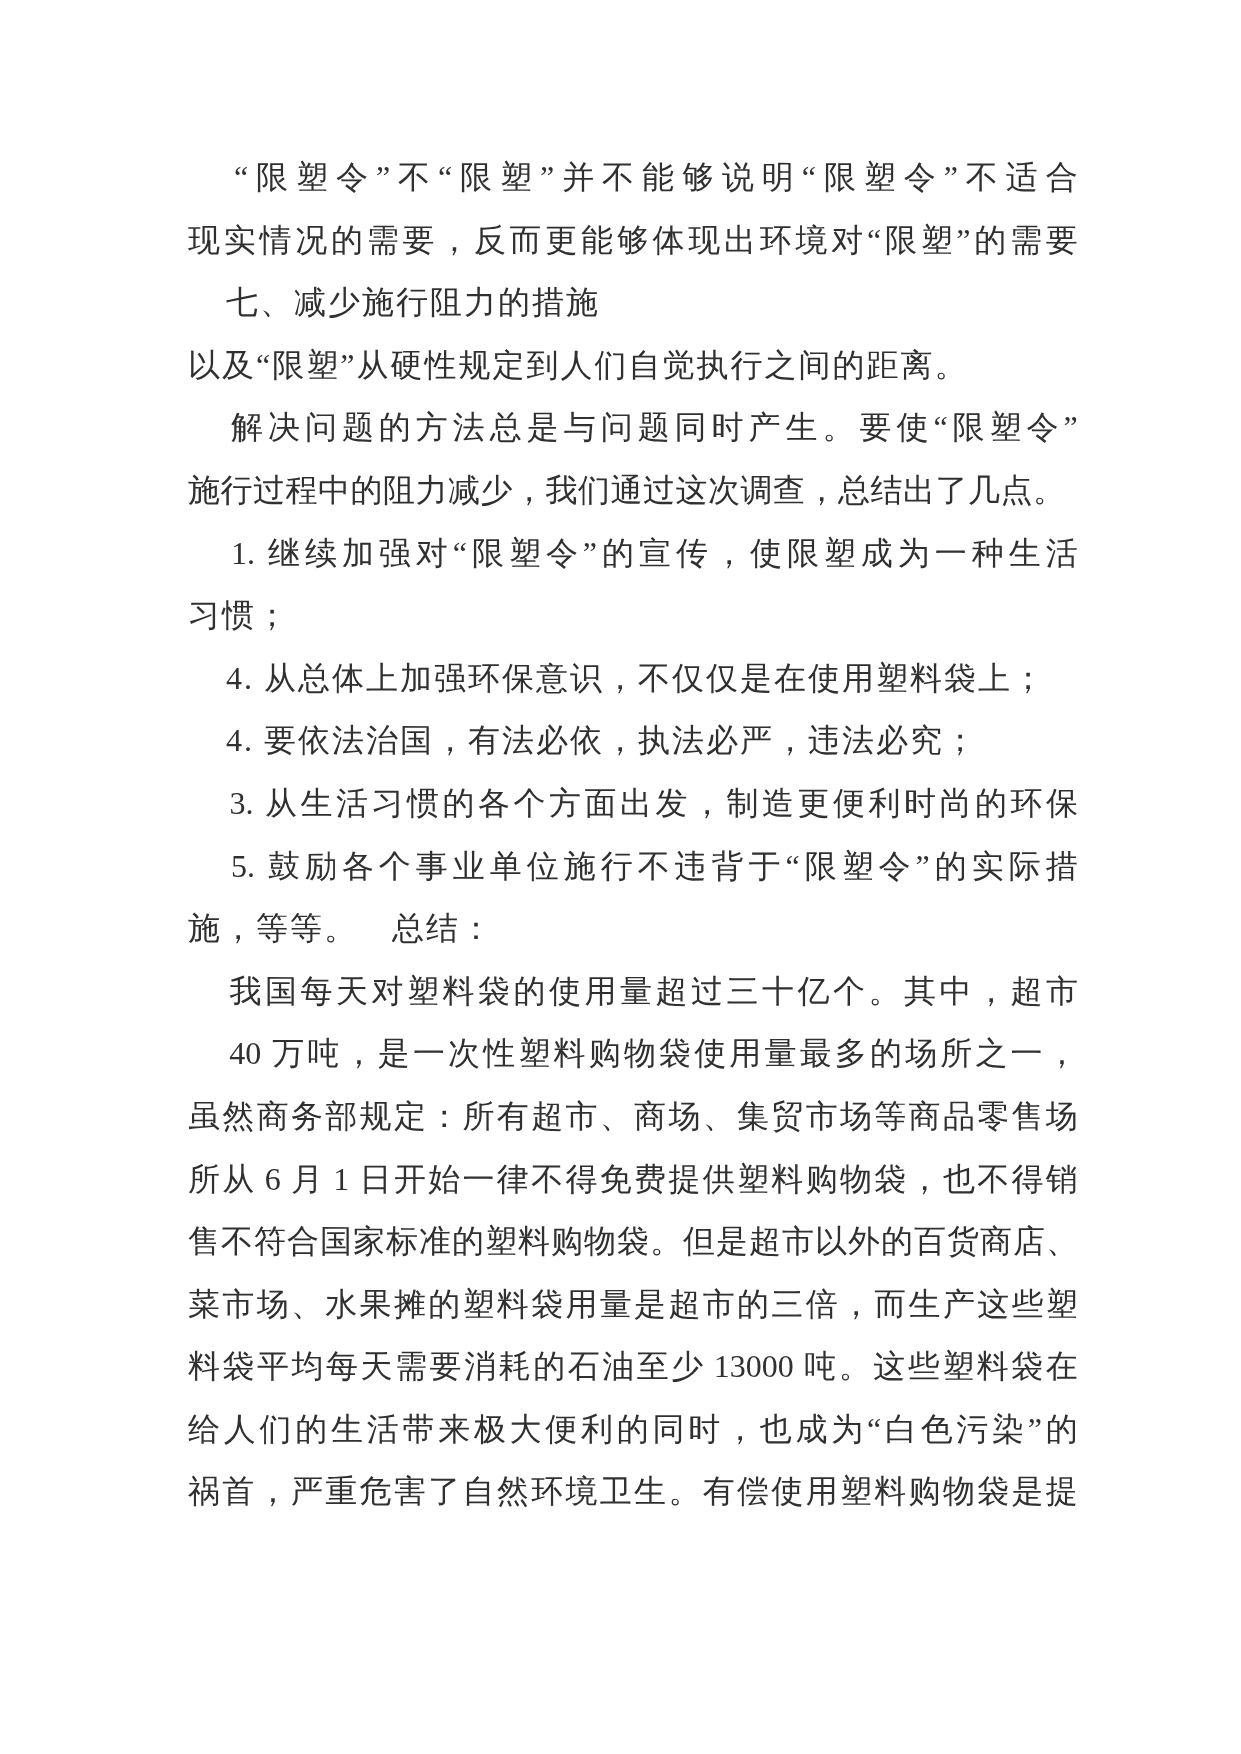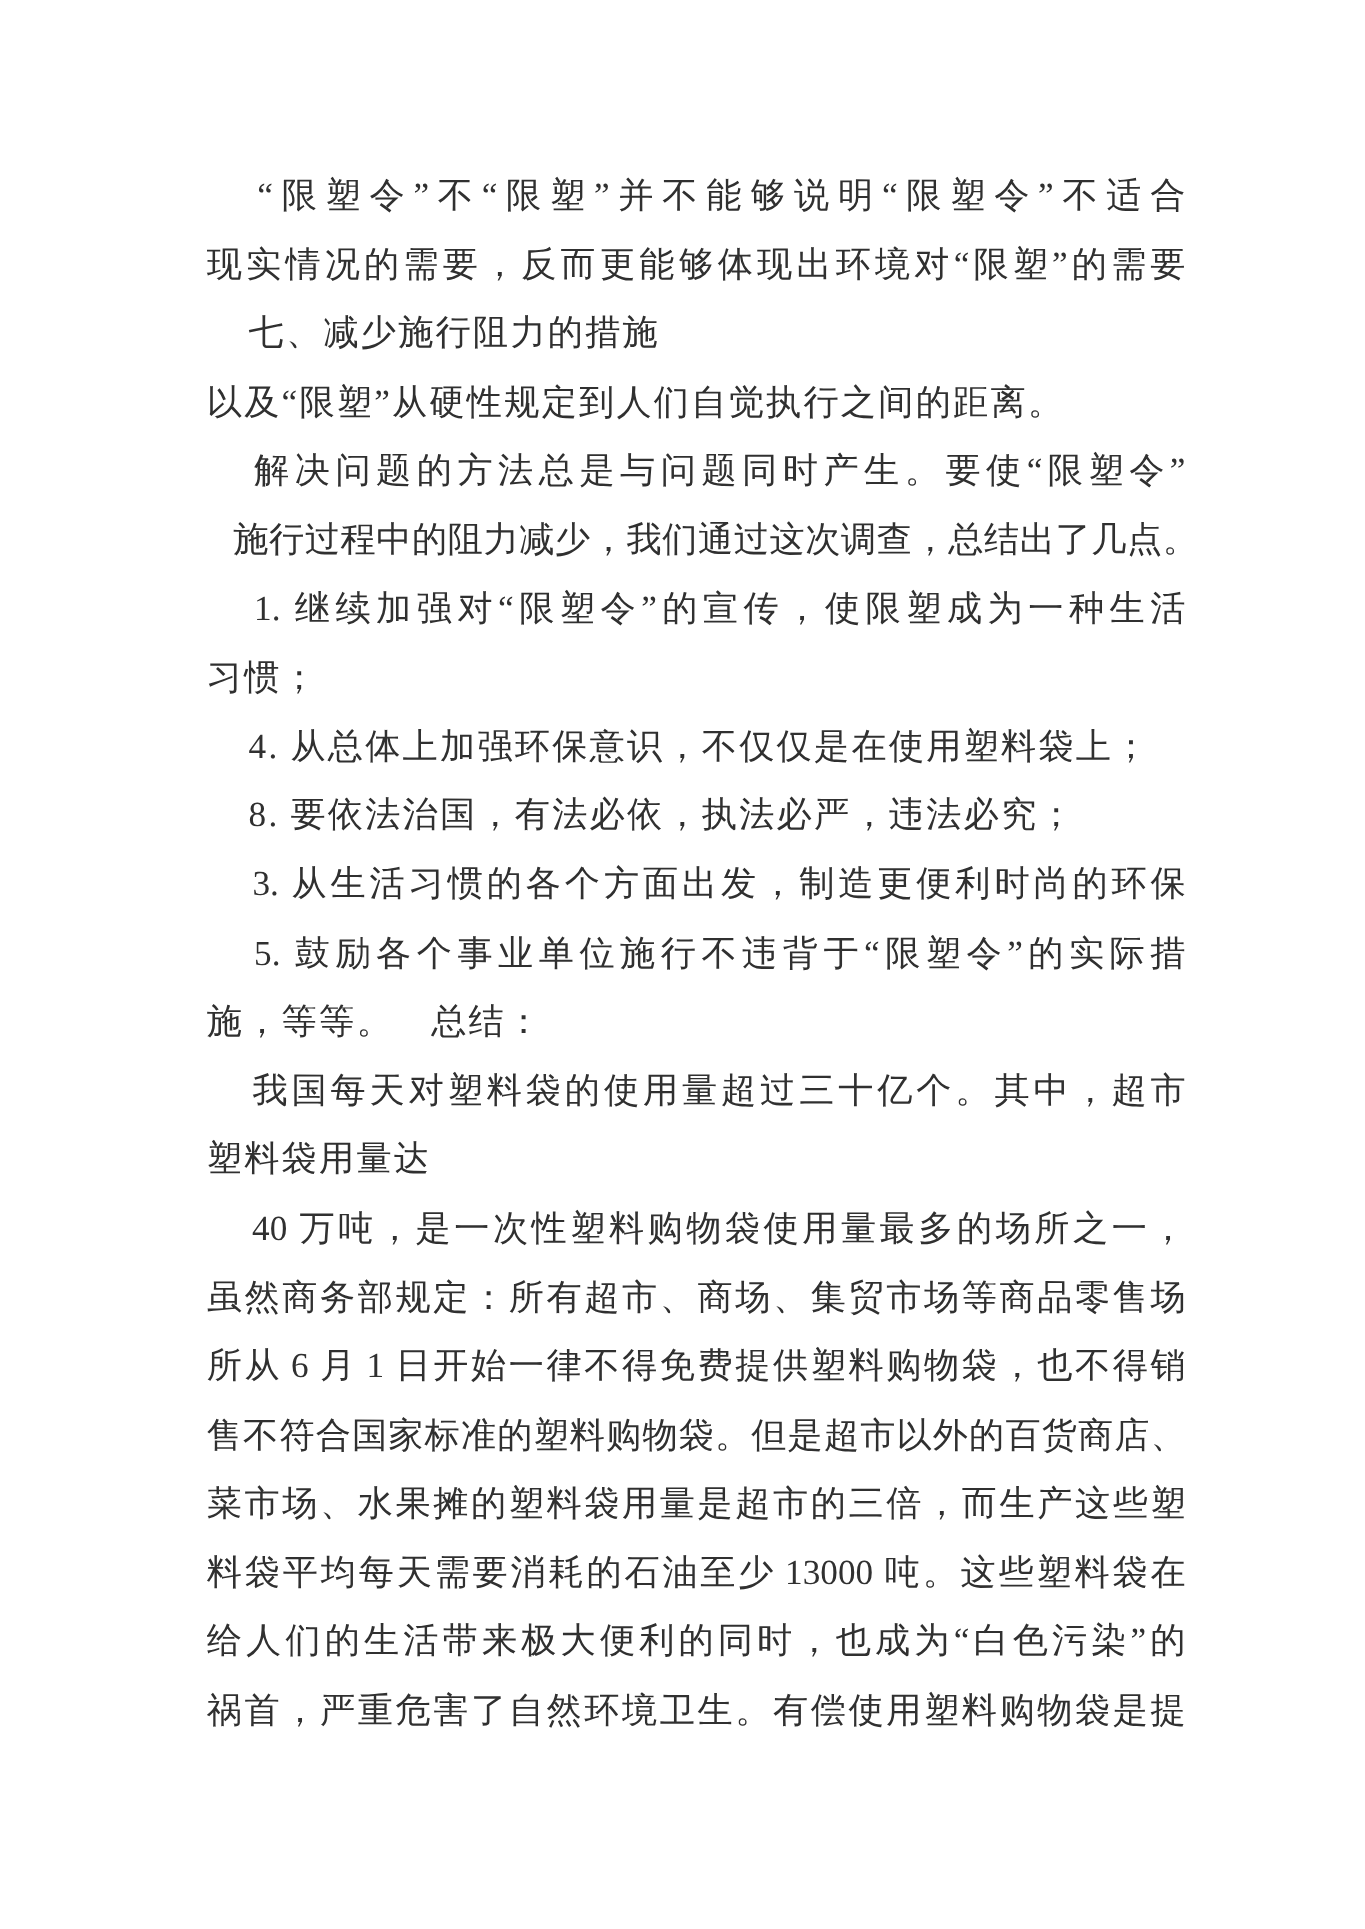--- a/index.html
+++ b/index.html
@@ -48,21 +48,20 @@
   .line .indent-spacer {
     display: inline-block;
     width: 38px;
     flex: 0 0 38px;
   }
   .line.indent-plain {
     padding-left: 38px;
   }
   .line.tight {
     letter-spacing: 0.5px;
-    margin-left: 24px;
   }
 </style>
 </head>
 <body>
 
 <div class="page">
   <div class="text-body" id="text-body">
       <div class="line j">
         <span class="indent-spacer"></span>
         <span>“</span>
@@ -170,21 +169,21 @@
         <span>塑</span>
         <span>成</span>
         <span>为</span>
         <span>一</span>
         <span>种</span>
         <span>生</span>
         <span>活</span>
       </div>
       <div class="line">习惯；</div>
       <div class="line indent-plain">4. 从总体上加强环保意识，不仅仅是在使用塑料袋上；</div>
-      <div class="line indent-plain">8. 要依法治国，有法必依，执法必严，违法必究；</div>
+      <div class="line indent-plain">4. 要依法治国，有法必依，执法必严，违法必究；</div>
       <div class="line j">
         <span class="indent-spacer"></span>
         <span>3. </span>
         <span>从</span>
         <span>生</span>
         <span>活</span>
         <span>习</span>
         <span>惯</span>
         <span>的</span>
         <span>各</span>
@@ -253,21 +252,20 @@
         <span>十</span>
         <span>亿</span>
         <span>个</span>
         <span>。</span>
         <span>其</span>
         <span>中</span>
         <span>，</span>
         <span>超</span>
         <span>市</span>
       </div>
-      <div class="line">塑料袋用量达</div>
       <div class="line j">
         <span class="indent-spacer"></span>
         <span>40 </span>
         <span>万</span>
         <span>吨</span>
         <span>，</span>
         <span>是</span>
         <span>一</span>
         <span>次</span>
         <span>性</span>

